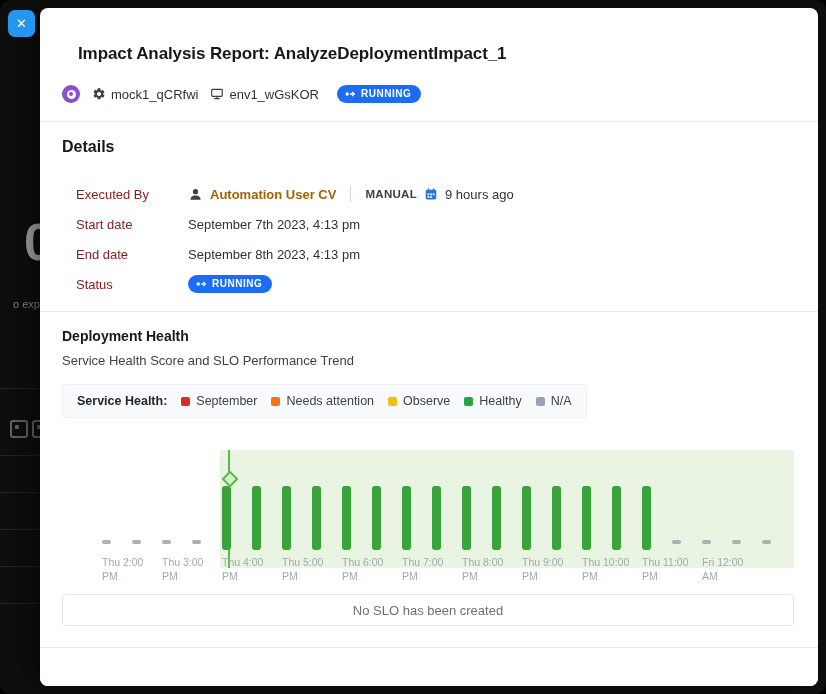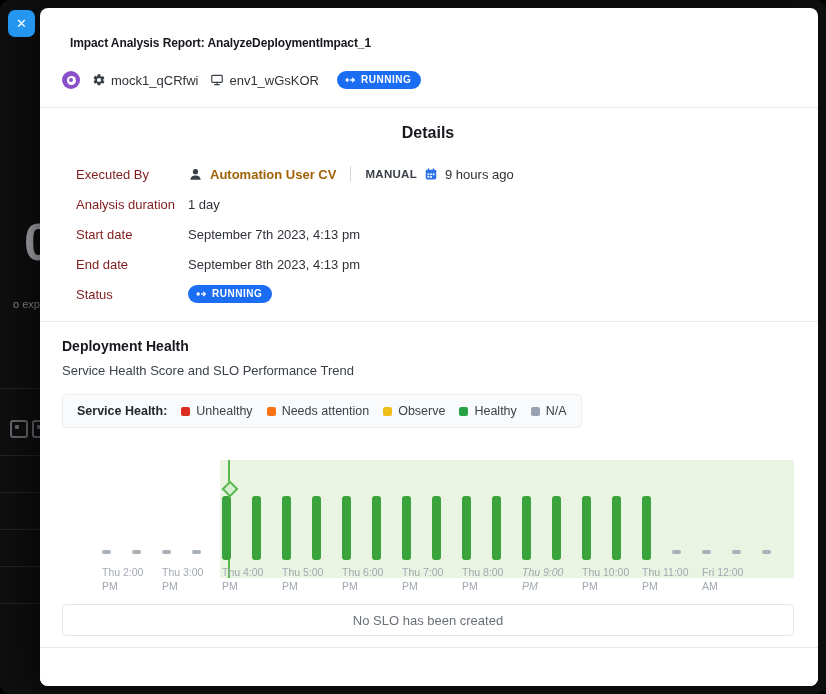--- a/index.html
+++ b/index.html
@@ -21,33 +21,33 @@
     background:#2596f0; border:none; border-radius:7px; color:#fff; font-size:13px; font-weight:700;
     display:flex; align-items:center; justify-content:center; cursor:pointer; padding:0;
     font-family:"Liberation Sans","DejaVu Sans",sans-serif;
   }
 
   .modal {
     position:absolute; left:40px; top:8px; right:8px; bottom:8px; z-index:10;
     background:#fff; border-radius:8px; overflow:hidden; box-shadow:-12px 0 36px rgba(0,0,0,.55);
   }
   .modal-header { padding:20px 24px 0 22px; }
-  .title { margin:8px; font-size:12px; font-weight:700; color:#16181d; letter-spacing:-0.1px; }
+  .title { margin:16px; font-size:17px; font-weight:700; color:#16181d; letter-spacing:-0.1px; }
   .meta-row { margin-top:21px; padding-bottom:18px; display:flex; align-items:center; gap:12px; }
   .avatar { width:18px; height:18px; border-radius:50%; background:#8b50c9; display:inline-flex; align-items:center; justify-content:center; flex-shrink:0; }
   .avatar-inner { width:9px; height:9px; border-radius:50%; background:#fff; display:inline-block; position:relative; }
   .avatar-inner::after { content:""; position:absolute; left:2.5px; top:2.5px; width:4px; height:4px; border-radius:50%; background:#8b50c9; }
   .meta-item { display:inline-flex; align-items:center; gap:5px; font-size:13px; font-weight:500; color:#2e3238; cursor:pointer; }
   .badge { display:inline-flex; align-items:center; gap:5px; background:#1b6ef3; color:#fff; font-size:10px; font-weight:700; letter-spacing:.5px; padding:4px 10px 4px 8px; border-radius:10px; line-height:1; margin-left:6px; }
   .badge svg { display:block; }
 
   .divider { height:1px; background:#e7e9ec; }
 
   .details-section { padding:16px 24px 12px 22px; }
-  .details-section h2 { margin:0 0 17px 0; font-size:16px; font-weight:700; color:#16181d;text-align:center; }
+  .details-section h2 { margin:0 0 23px 0; font-size:16px; font-weight:700; color:#16181d; }
   .drows { padding-left:14px; }
   .drow { display:flex; align-items:center; min-height:30px; font-size:13px; }
   .dlabel { width:112px; flex-shrink:0; color:#7f1d1d; }
   .dvalue { color:#2e3238; display:flex; align-items:center; gap:7px; }
   .exec-user { font-weight:700; color:#a16207; }
   .vsep { width:1px; height:16px; background:#d4d8dc; margin:0 7px; display:inline-block; }
   .exec-trigger { font-size:11.5px; font-weight:700; color:#3a4049; letter-spacing:.3px; }
   .exec-time { color:#2e3238; }
 
   .health-section { padding:16px 24px 0 22px; }
@@ -153,24 +153,20 @@
                   <rect x="10.5" y="11" width="3" height="3" fill="#fff"></rect>
                   <rect x="15" y="11" width="3" height="3" fill="#fff"></rect>
                   <rect x="6" y="15.5" width="3" height="3" fill="#fff"></rect>
                   <rect x="10.5" y="15.5" width="3" height="3" fill="#fff"></rect>
                 </svg>
             </span>
             <span class="exec-time">9 hours ago</span>
           </div>
         </div>
         <div class="drow">
-          <div class="dlabel">Analysis duration</div>
-          <div class="dvalue">1 day</div>
-        </div>
-        <div class="drow">
           <div class="dlabel">Start date</div>
           <div class="dvalue">September 7th 2023, 4:13 pm</div>
         </div>
         <div class="drow">
           <div class="dlabel">End date</div>
           <div class="dvalue">September 8th 2023, 4:13 pm</div>
         </div>
         <div class="drow">
           <div class="dlabel">Status</div>
           <div class="dvalue">
@@ -192,21 +188,21 @@
     <div class="divider"></div>
 
     <section class="health-section">
       <h3>Deployment Health</h3>
       <div class="subtitle">Service Health Score and SLO Performance Trend</div>
       <div class="legend">
         <span class="legend-title">Service Health:</span>
         <span id="legend-items" style="display:inline-flex; gap:14px; align-items:center;">
             <span class="legend-item">
               <span class="swatch" style="background: rgb(217, 45, 32);"></span>
-              <span>Unhealthy</span>
+              <span>September</span>
             </span>
             <span class="legend-item">
               <span class="swatch" style="background: rgb(249, 115, 22);"></span>
               <span>Needs attention</span>
             </span>
             <span class="legend-item">
               <span class="swatch" style="background: rgb(240, 192, 25);"></span>
               <span>Observe</span>
             </span>
             <span class="legend-item">
@@ -267,21 +263,21 @@
             <div>PM</div>
           </div>
           <div class="tick" style="left: 340px;">
             <div>Thu 7:00</div>
             <div>PM</div>
           </div>
           <div class="tick" style="left: 400px;">
             <div>Thu 8:00</div>
             <div>PM</div>
           </div>
-          <div class="tick" style="left: 460px; font-style: italic;">
+          <div class="tick" style="left: 460px;">
             <div>Thu 9:00</div>
             <div>PM</div>
           </div>
           <div class="tick" style="left: 520px;">
             <div>Thu 10:00</div>
             <div>PM</div>
           </div>
           <div class="tick" style="left: 580px;">
             <div>Thu 11:00</div>
             <div>PM</div>

